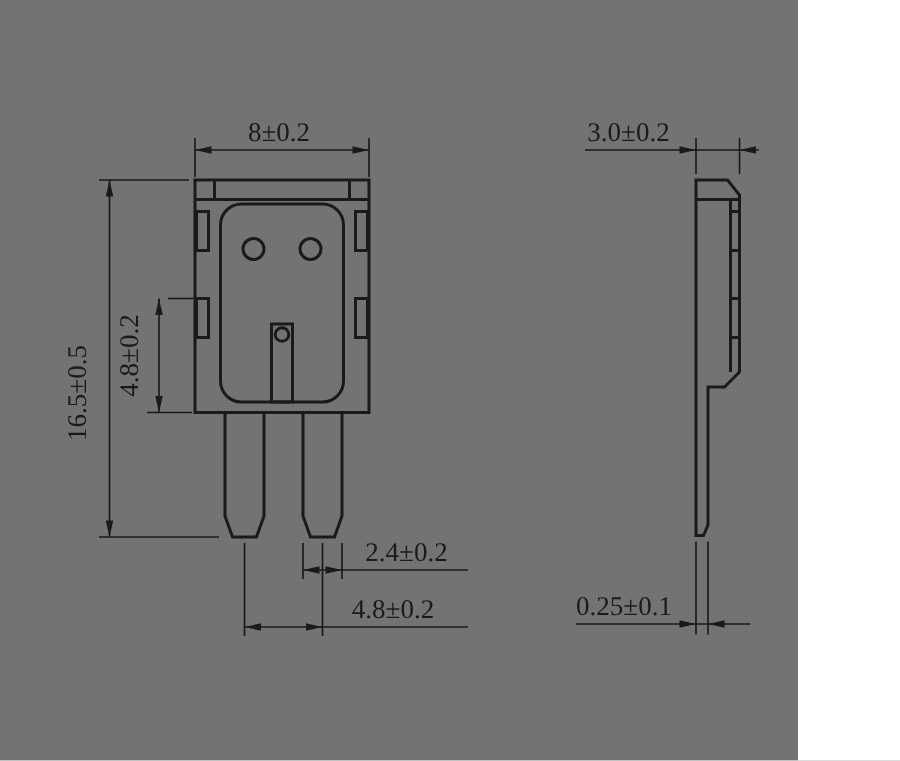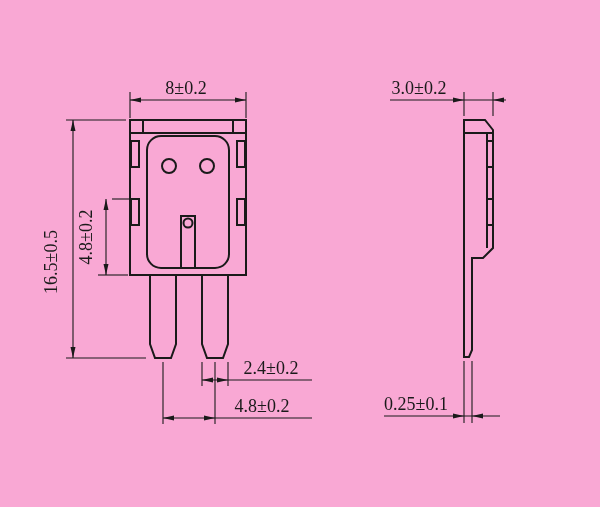--- a/index.html
+++ b/index.html
@@ -3,23 +3,23 @@
 <meta charset="utf-8">
 <style>
   html, body {
     margin: 0;
     padding: 0;
     background: #ffffff;
     font-family: "Liberation Serif", "DejaVu Serif", serif;
   }
   .page {
     position: relative;
-    width: 600px;
+    width: 532px;
     height: 507px;
-    background: #f9a8d4;
+    background: #737373;
     overflow: hidden;
   }
   svg { display: block; }
   .outline {
     stroke: #1a1a1a;
     stroke-width: 2;
     fill: none;
     stroke-linejoin: miter;
     stroke-linecap: butt;
   }

